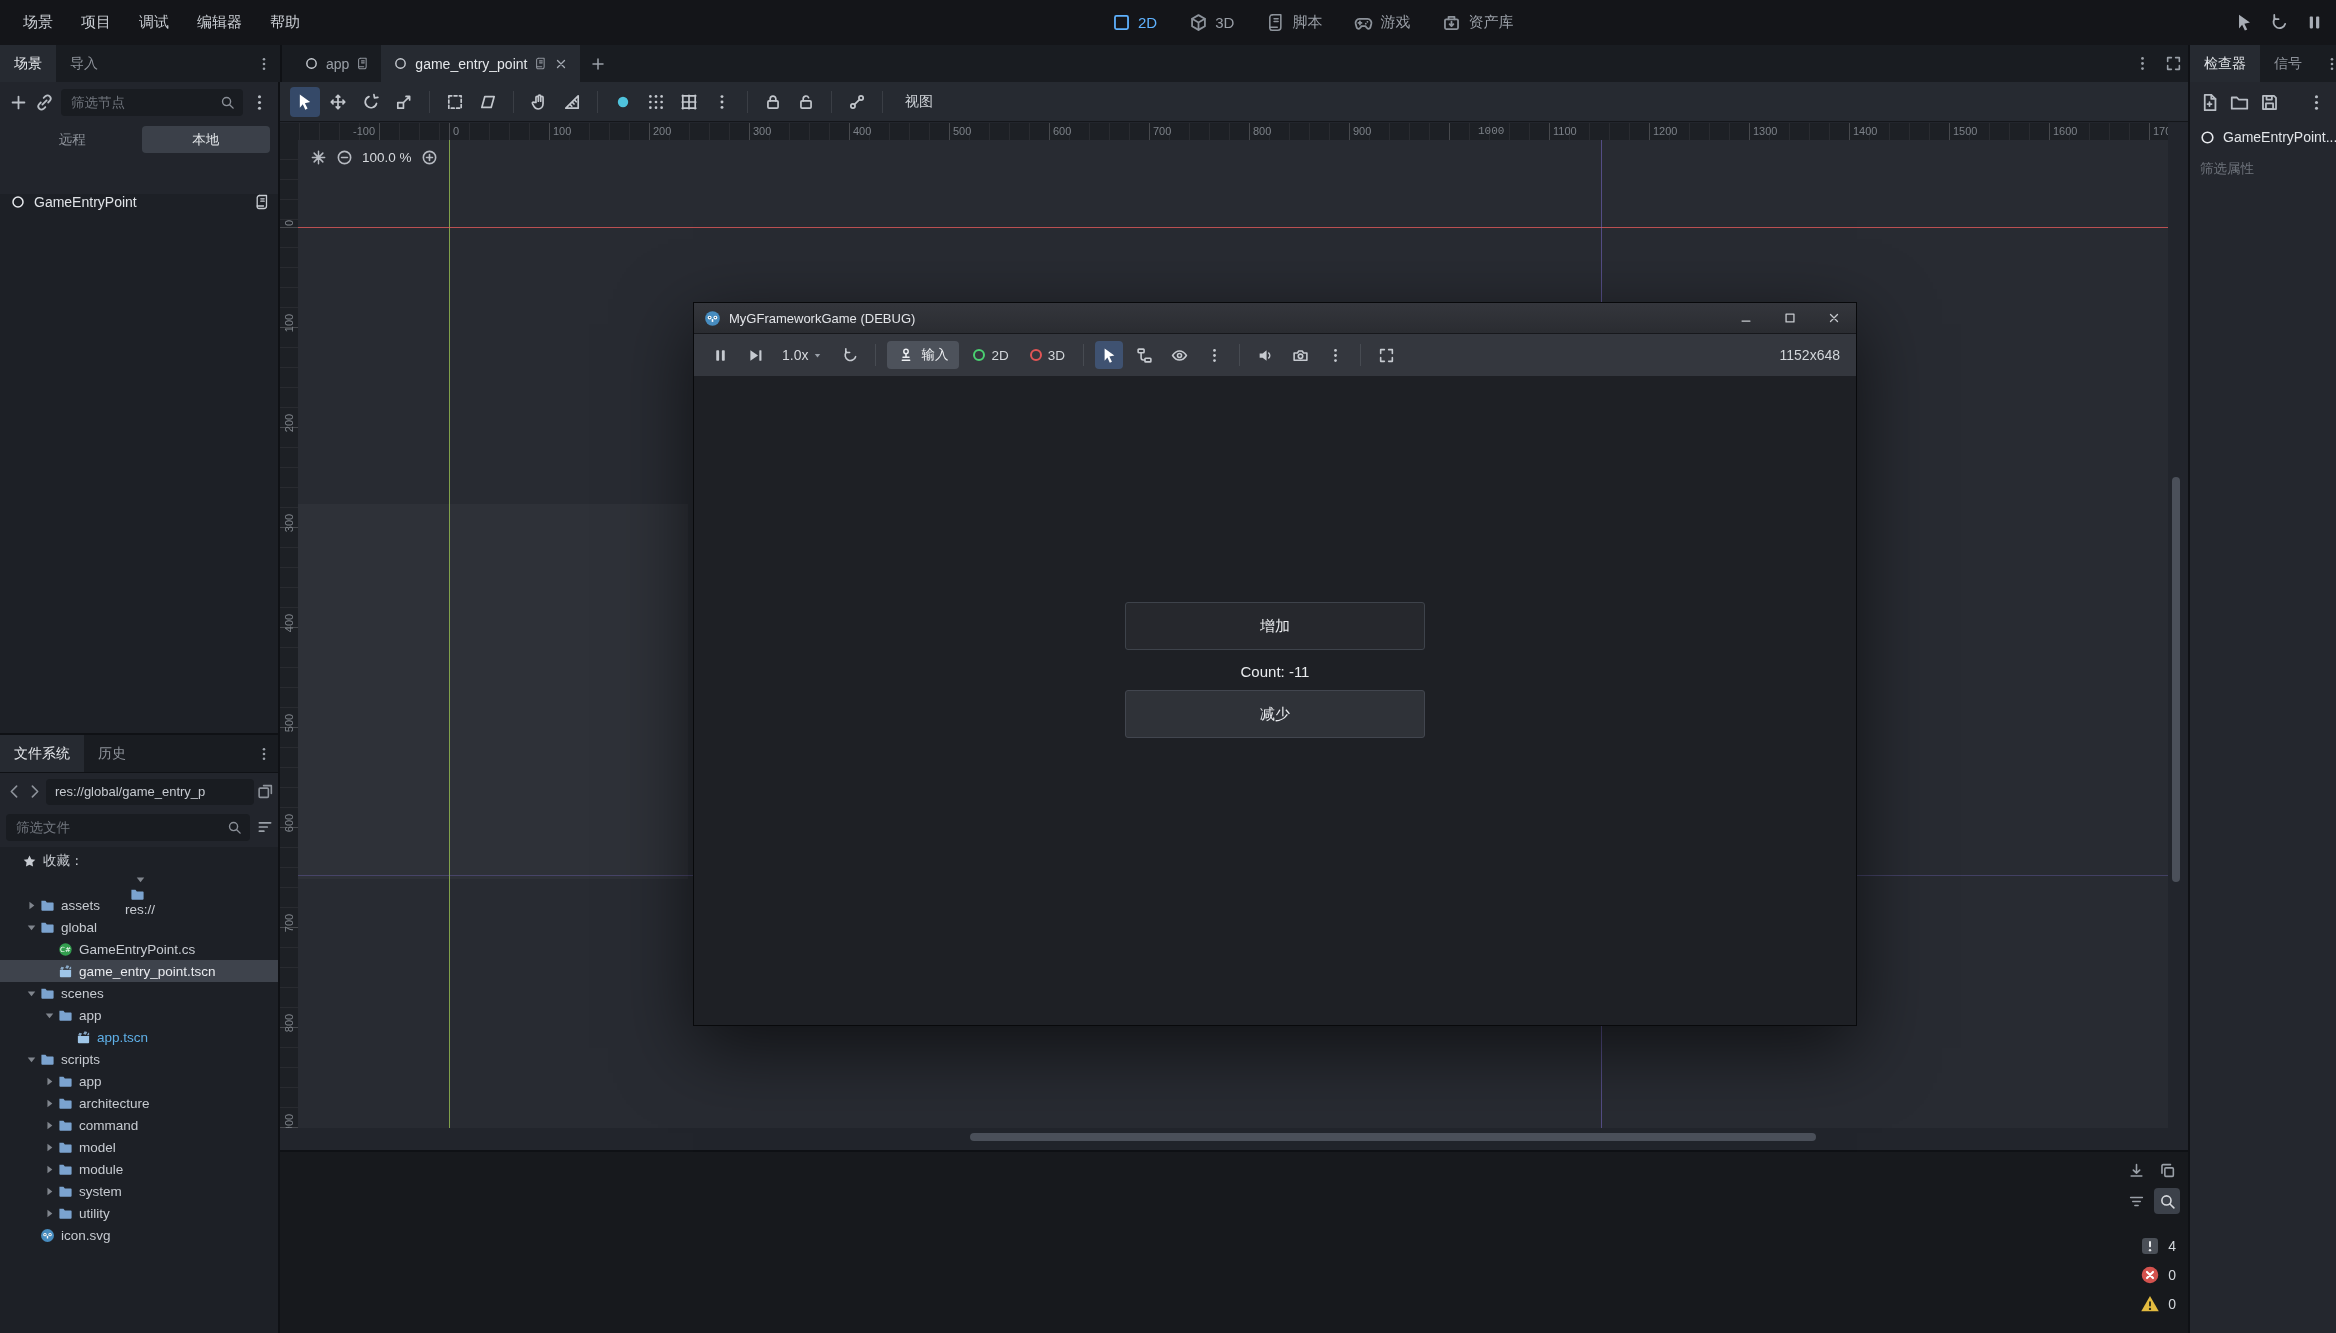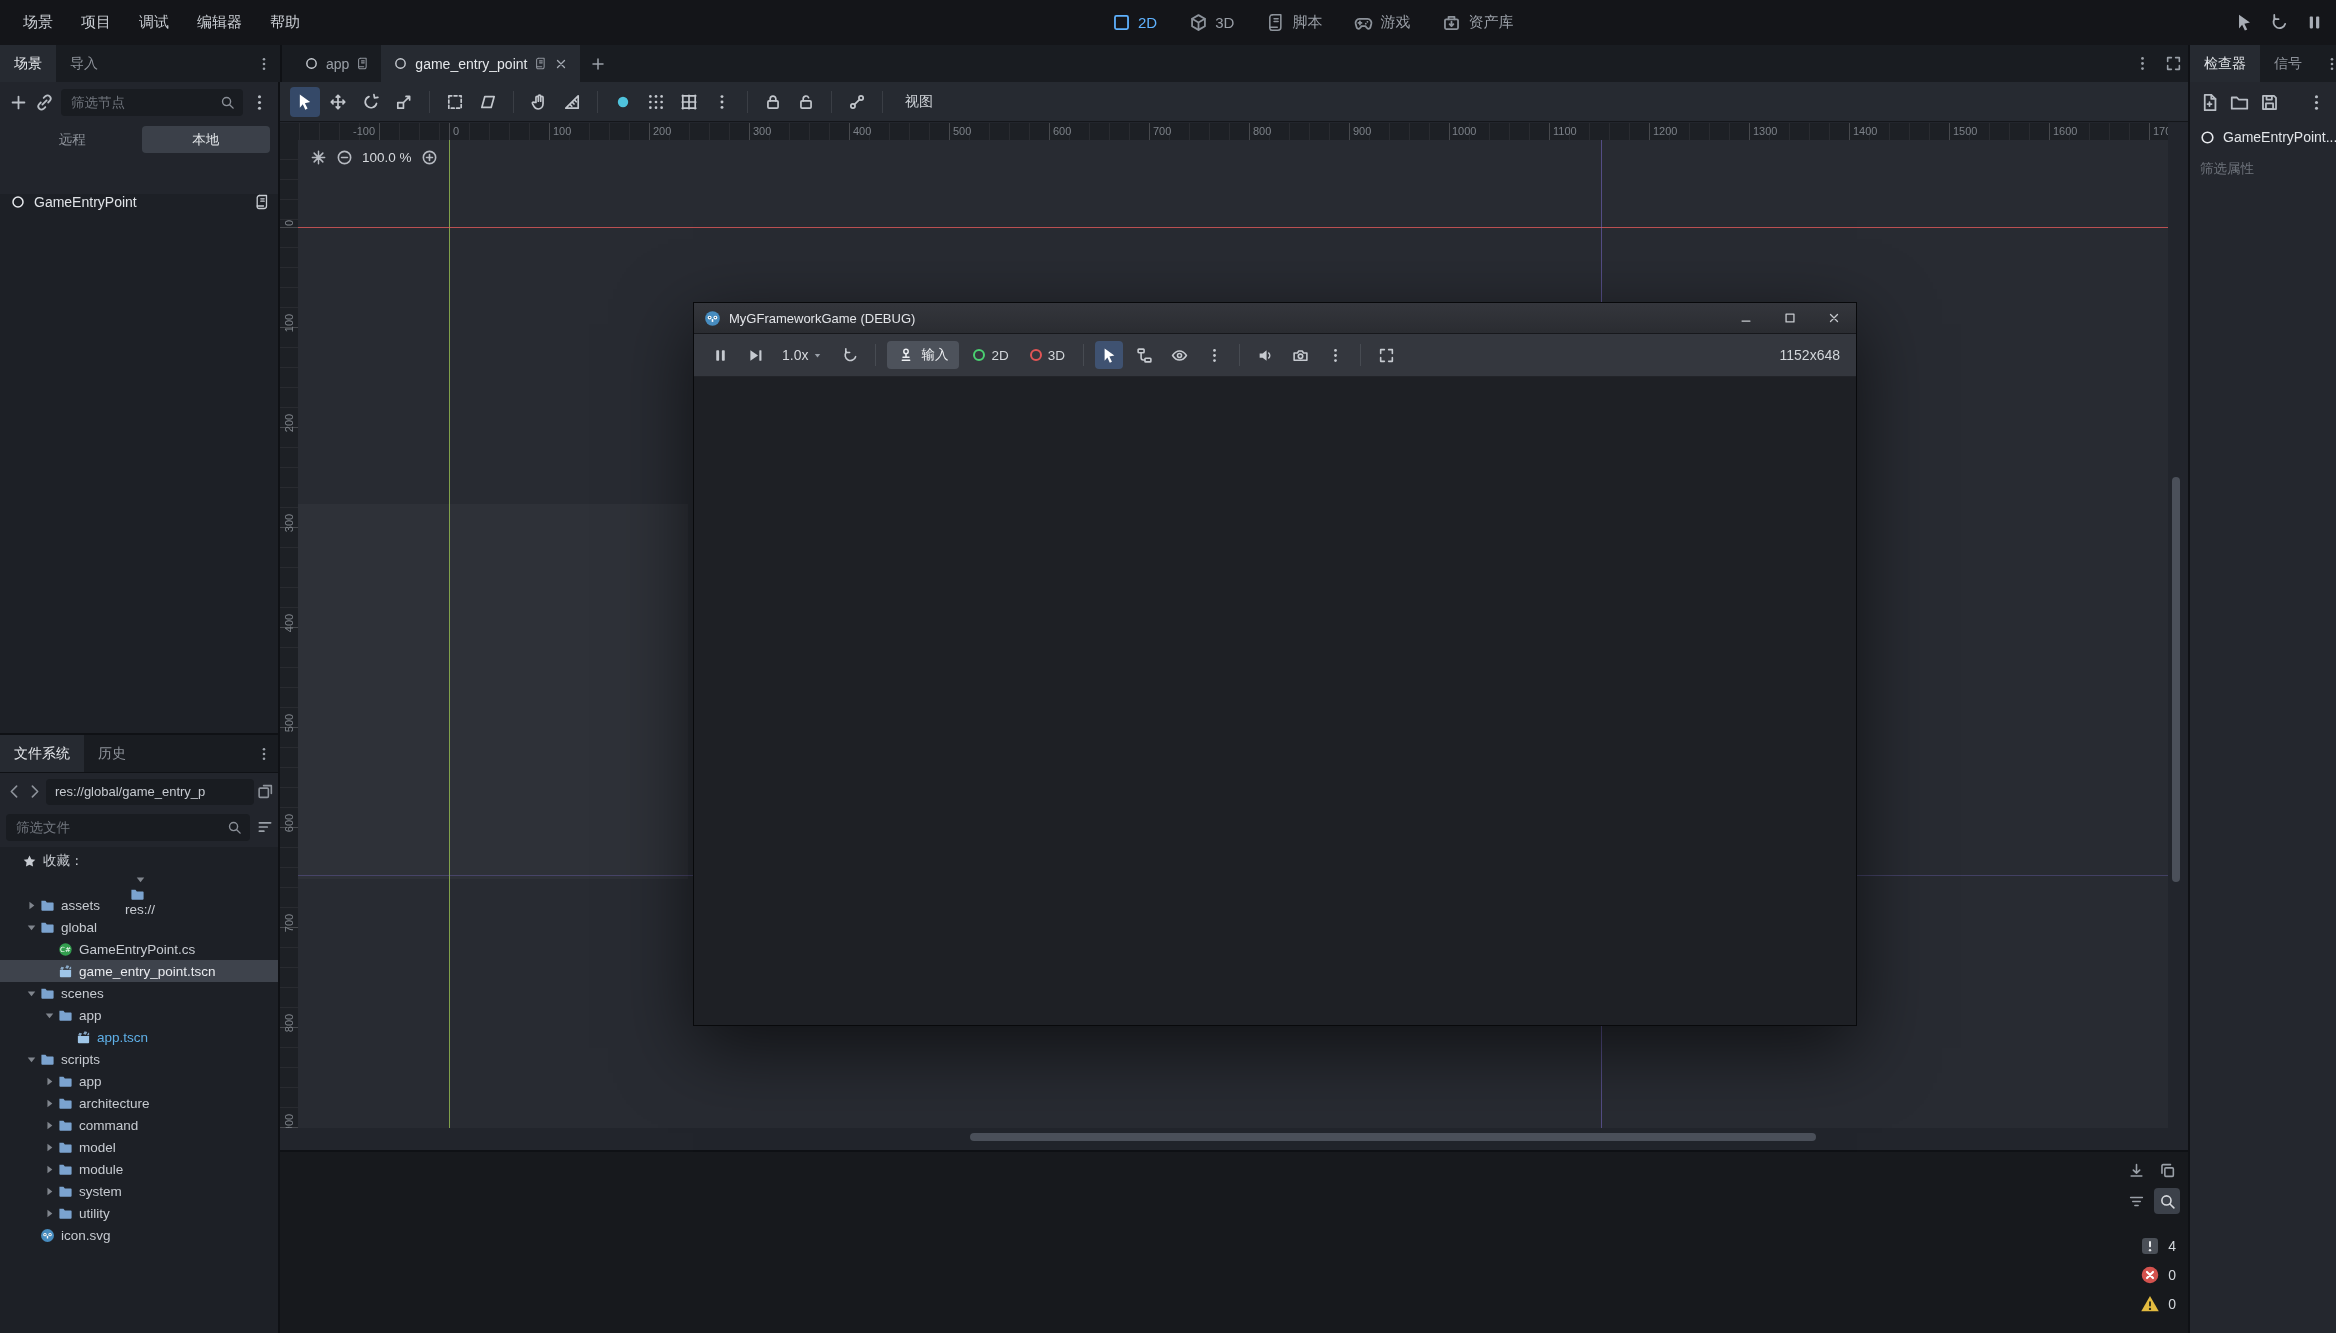--- a/index.html
+++ b/index.html
@@ -792,21 +792,21 @@
       <span style="left: 155px;">0</span>
       <span style="left: 255px;">100</span>
       <span style="left: 355px;">200</span>
       <span style="left: 455px;">300</span>
       <span style="left: 555px;">400</span>
       <span style="left: 655px;">500</span>
       <span style="left: 755px;">600</span>
       <span style="left: 855px;">700</span>
       <span style="left: 955px;">800</span>
       <span style="left: 1055px;">900</span>
-      <span style="left: 1154px;">1000</span>
+      <span style="left: 1180px; font-family: Liberation Mono, monospace;">1000</span>
       <span style="left: 1255px;">1100</span>
       <span style="left: 1355px;">1200</span>
       <span style="left: 1455px;">1300</span>
       <span style="left: 1555px;">1400</span>
       <span style="left: 1655px;">1500</span>
       <span style="left: 1755px;">1600</span>
       <span style="left: 1855px;">1700</span>
     </div>
   <div class="ruler-v" id="ruler-v">
       <span style="top: 77px;">0</span>
@@ -1112,15 +1112,22 @@
       <div class="gw-sep"></div>
       <div class="gw-tool">
           <span class="icn">
             <svg viewBox="0 0 16 16" fill="none" stroke="currentColor" stroke-width="1.5" stroke-linecap="round" stroke-linejoin="round">
               <path d="M6 2.5H2.5V6M10 2.5h3.5V6M13.5 10v3.5H10M2.5 10v3.5H6"></path>
             </svg>
           </span>
         </div>
       <div class="gw-res">1152x648</div>
     </div>
+    <div class="gw-content">
+      <div class="gw-stack">
+        <div class="gw-btn inc">增加</div>
+        <div class="gw-count">Count: -11</div>
+        <div class="gw-btn dec">减少</div>
+      </div>
+    </div>
   </div>
 
 </div>
 
 </body></html>

